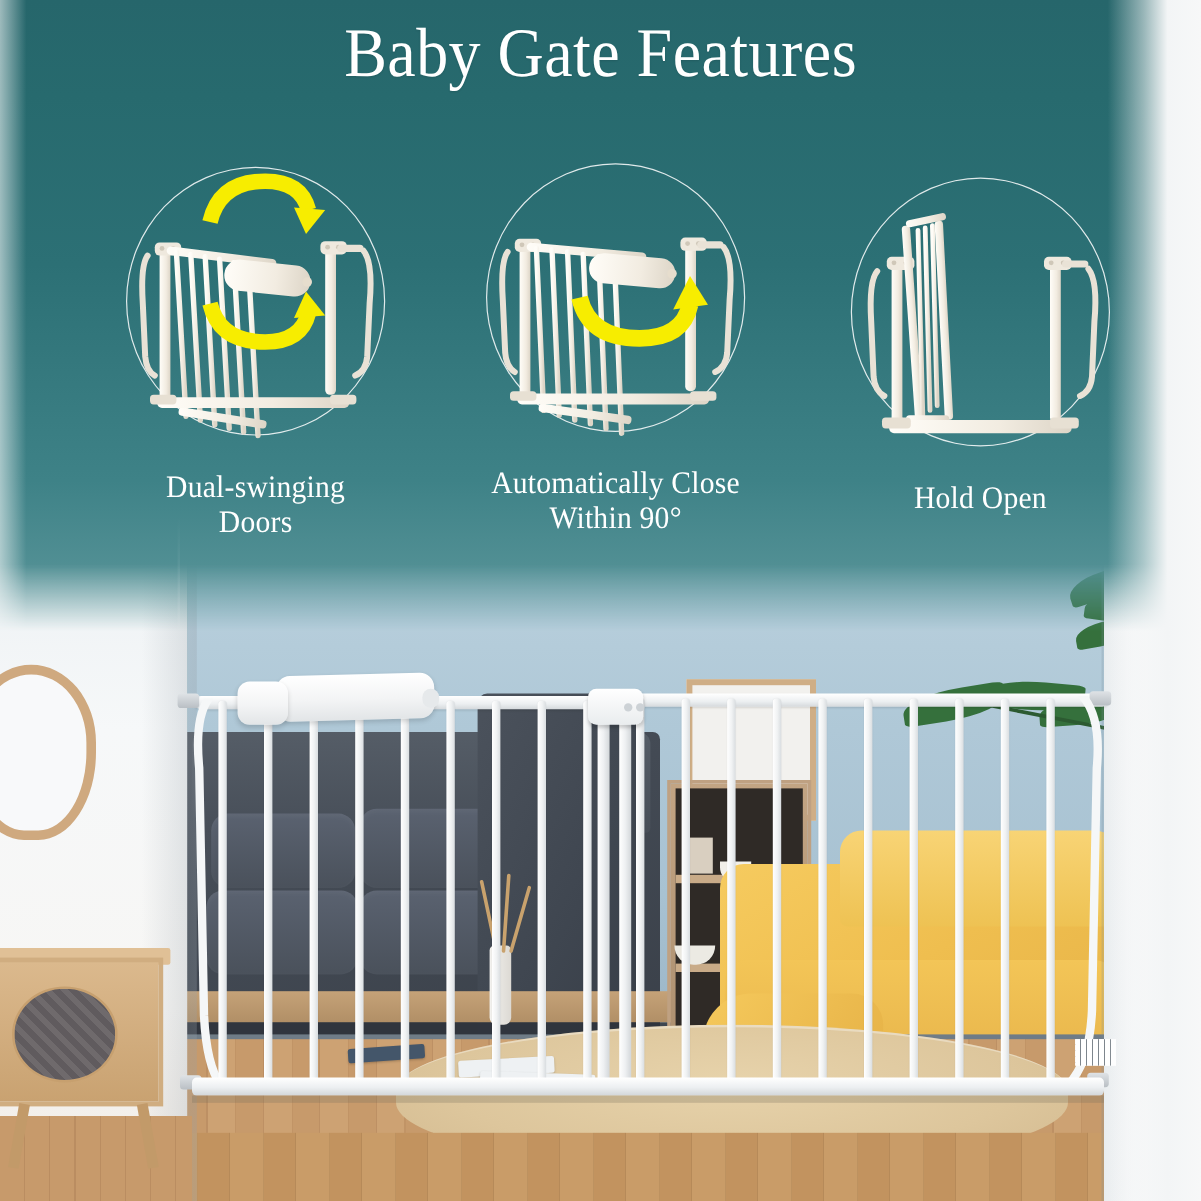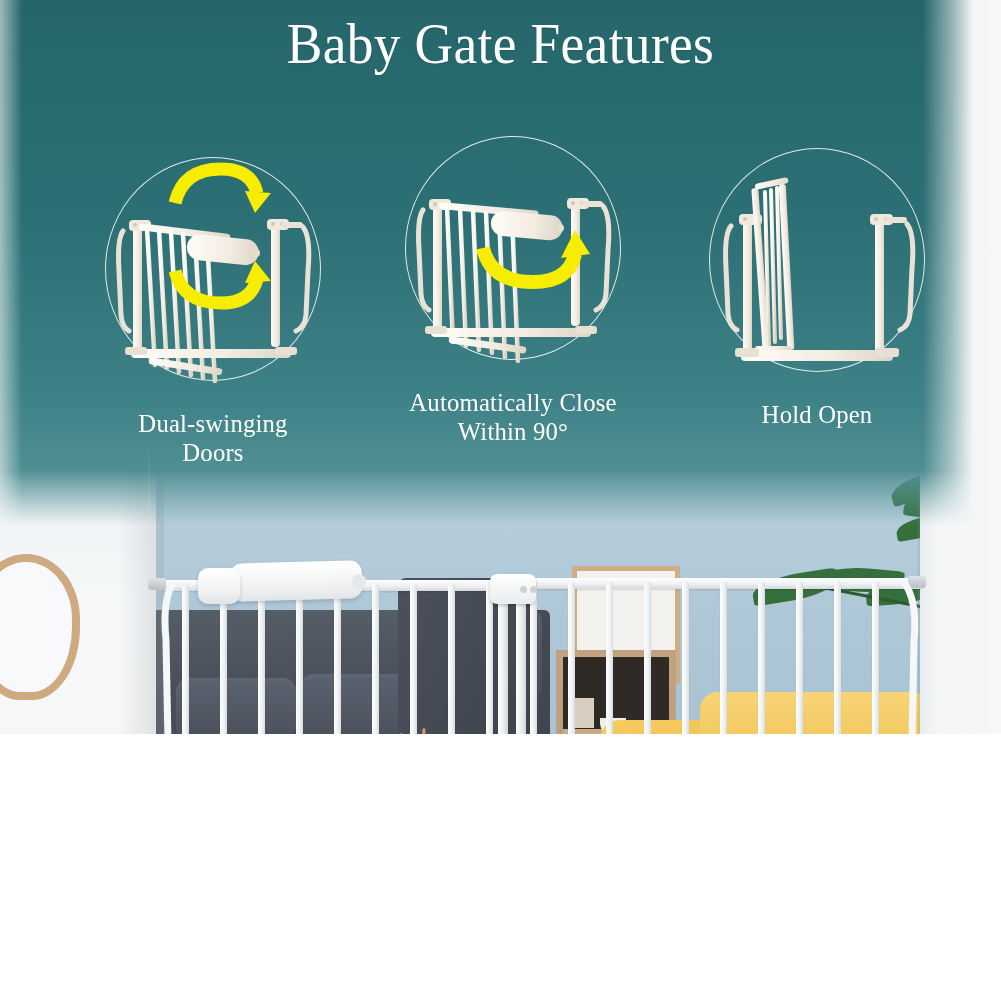--- a/index.html
+++ b/index.html
@@ -1,20 +1,20 @@
 <!DOCTYPE html>
 <html><head>
 <meta charset="utf-8">
 <title>Baby Gate Features</title>
 <style>
   * { margin:0; padding:0; box-sizing:border-box; }
   html,body { width:1001px; height:1001px; overflow:hidden; background:#fff;
               font-family:"Liberation Serif", serif; }
 
-  #stage { position:relative; width:1001px; height:734px; overflow:hidden; }
+  #stage { position:relative; width:1001px; height:1001px; overflow:hidden; }
 
   
   .bg-teal{
     position:absolute; left:0; top:0; width:1001px; height:1001px;
     background:linear-gradient(to bottom,
       #26666b 0%, #276a6e 8%, #2c7075 22%,
       #3e8287 40%, #6ea3a7 58%, #a7c4c8 72%,
       #cfdde0 82%, #e8eef0 90%, #eef3f5 100%);
   }
   
@@ -264,21 +264,21 @@
 <body>
 
 <div id="stage">
 
   <div class="bg-teal"></div>
   <div class="bg-edge-l"></div>
   <div class="bg-seam"></div>
 
   <div class="title">Baby Gate Features</div>
 
-  <div class="feature" style="left:105px; top:157px; height:300px;">
+  <div class="feature" style="left:105px; top:139px; height:300px;">
     <div class="circle"></div>
 
     <svg class="gatefig" style="left:6px; top:40px;" width="206" height="190" viewBox="0 0 206 190">
       <defs>
         <linearGradient id="wg1" x1="0" y1="0" x2="1" y2="0">
           <stop offset="0" stop-color="#fffdf8"></stop>
             <stop offset=".6" stop-color="#f2ece1"></stop>
           <stop offset="1" stop-color="#ddd5c7"></stop>
         </linearGradient>
       </defs>

